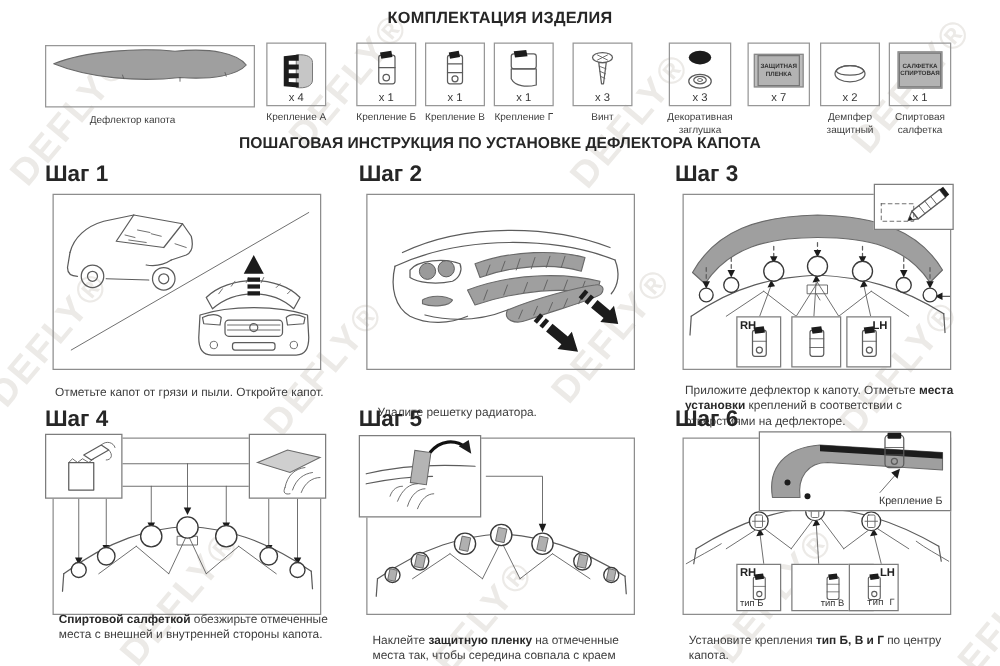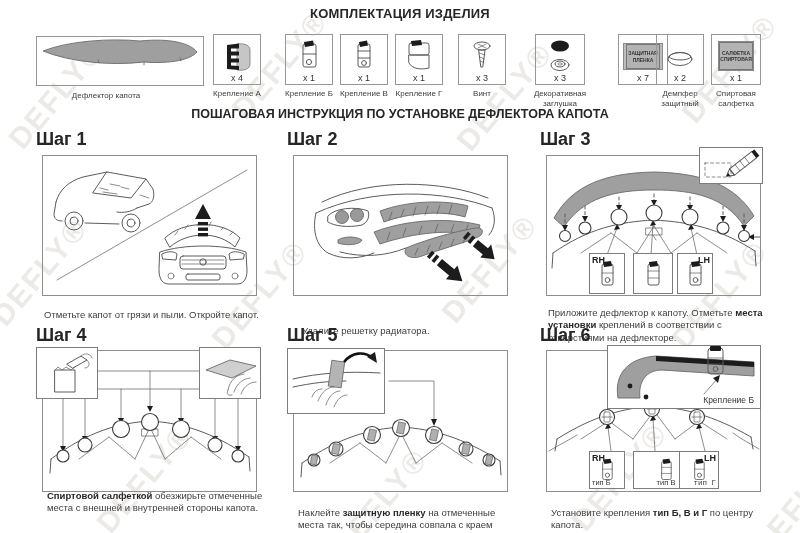--- a/index.html
+++ b/index.html
@@ -150,21 +150,21 @@
             <ellipse class="ln" cx="17" cy="28" rx="9" ry="5.5" fill="#f2f2f2"></ellipse>
             <ellipse class="ln" cx="17" cy="27" rx="5" ry="3"></ellipse>
             <ellipse class="ln thin" cx="17" cy="27" rx="2" ry="1.2"></ellipse>
           </svg>
           <div class="part-count">x 3</div>
         </div>
         <div class="part-label">Декоративная
 заглушка</div>
       </div>
 
-      <div class="part" style="left:598px;width:50px;margin-left:20px;">
+      <div class="part" style="left:598px;width:50px;">
         <div class="part-box" style="width:50px;">
           <div class="chip" style="width:40px;height:27px;margin-top:8px;">
             <div class="chip-in">ЗАЩИТНАЯ
 ПЛЕНКА</div>
           </div>
           <div class="part-count">x 7</div>
         </div>
       </div>
 
       <div class="part" style="left:656px;width:48px;">

